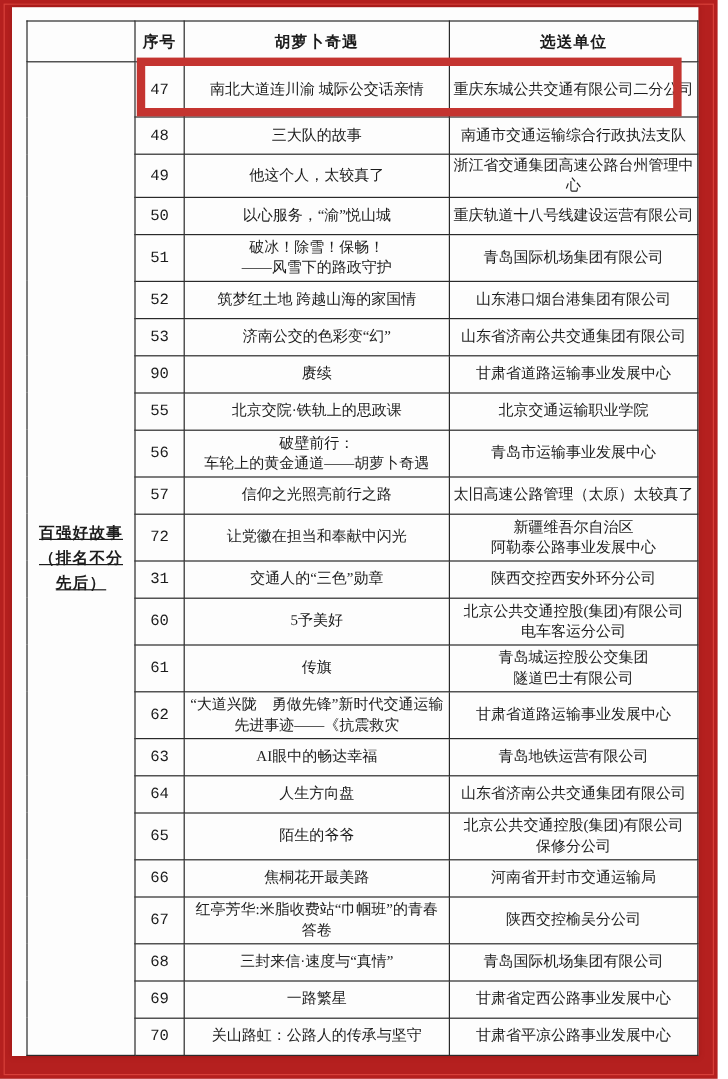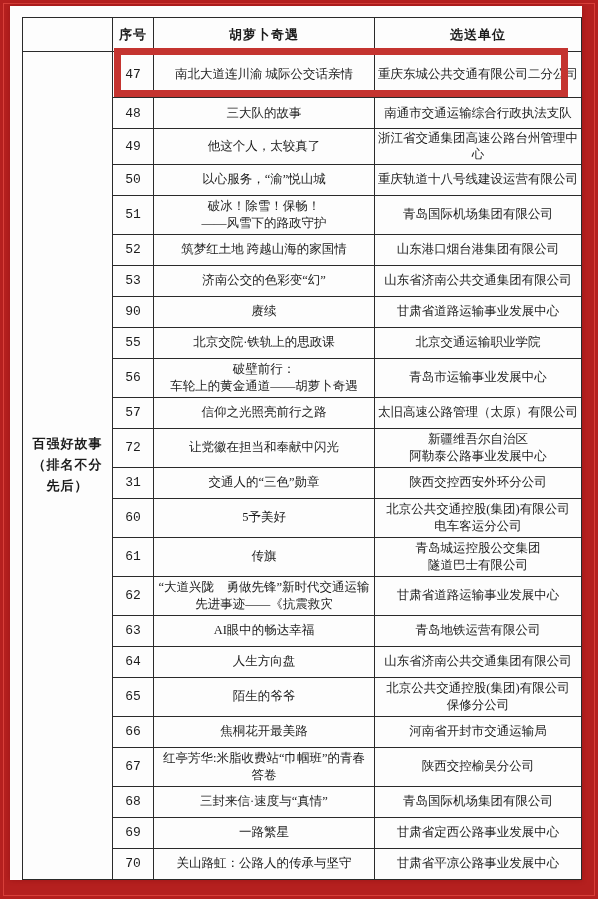--- a/index.html
+++ b/index.html
@@ -61,20 +61,21 @@
   th{font-size:13px;font-weight:bold;letter-spacing:1px;}
   td.no{font-size:13px;font-family:Liberation Mono, monospace;}
   td.story{font-size:12.5px;line-height:1.3;}
   td.unit{font-size:12.5px;line-height:1.3;}
   td.cat{
     font-size:13px;
     font-weight:bold;
     line-height:1.6;
     letter-spacing:1px;
     padding:0 6px;
+    text-decoration:underline;
   }
   .highlight{
     position:absolute;
     left:92px;top:31px;
     width:454px;height:49px;
     border:7px solid var(--highlight);
     pointer-events:none;
     z-index:2;
   }
 </style>
@@ -148,21 +149,21 @@
             </tr>
           <tr class="d">
               <td class="no">56</td>
               <td class="story">破壁前行：
 车轮上的黄金通道——胡萝卜奇遇</td>
               <td class="unit">青岛市运输事业发展中心</td>
             </tr>
           <tr class="s">
               <td class="no">57</td>
               <td class="story">信仰之光照亮前行之路</td>
-              <td class="unit">太旧高速公路管理（太原）有限公司</td>
+              <td class="unit">太旧高速公路管理（太原）太较真了</td>
             </tr>
           <tr class="d">
               <td class="no">72</td>
               <td class="story">让党徽在担当和奉献中闪光</td>
               <td class="unit">新疆维吾尔自治区
 阿勒泰公路事业发展中心</td>
             </tr>
           <tr class="s">
               <td class="no">31</td>
               <td class="story">交通人的“三色”勋章</td>

